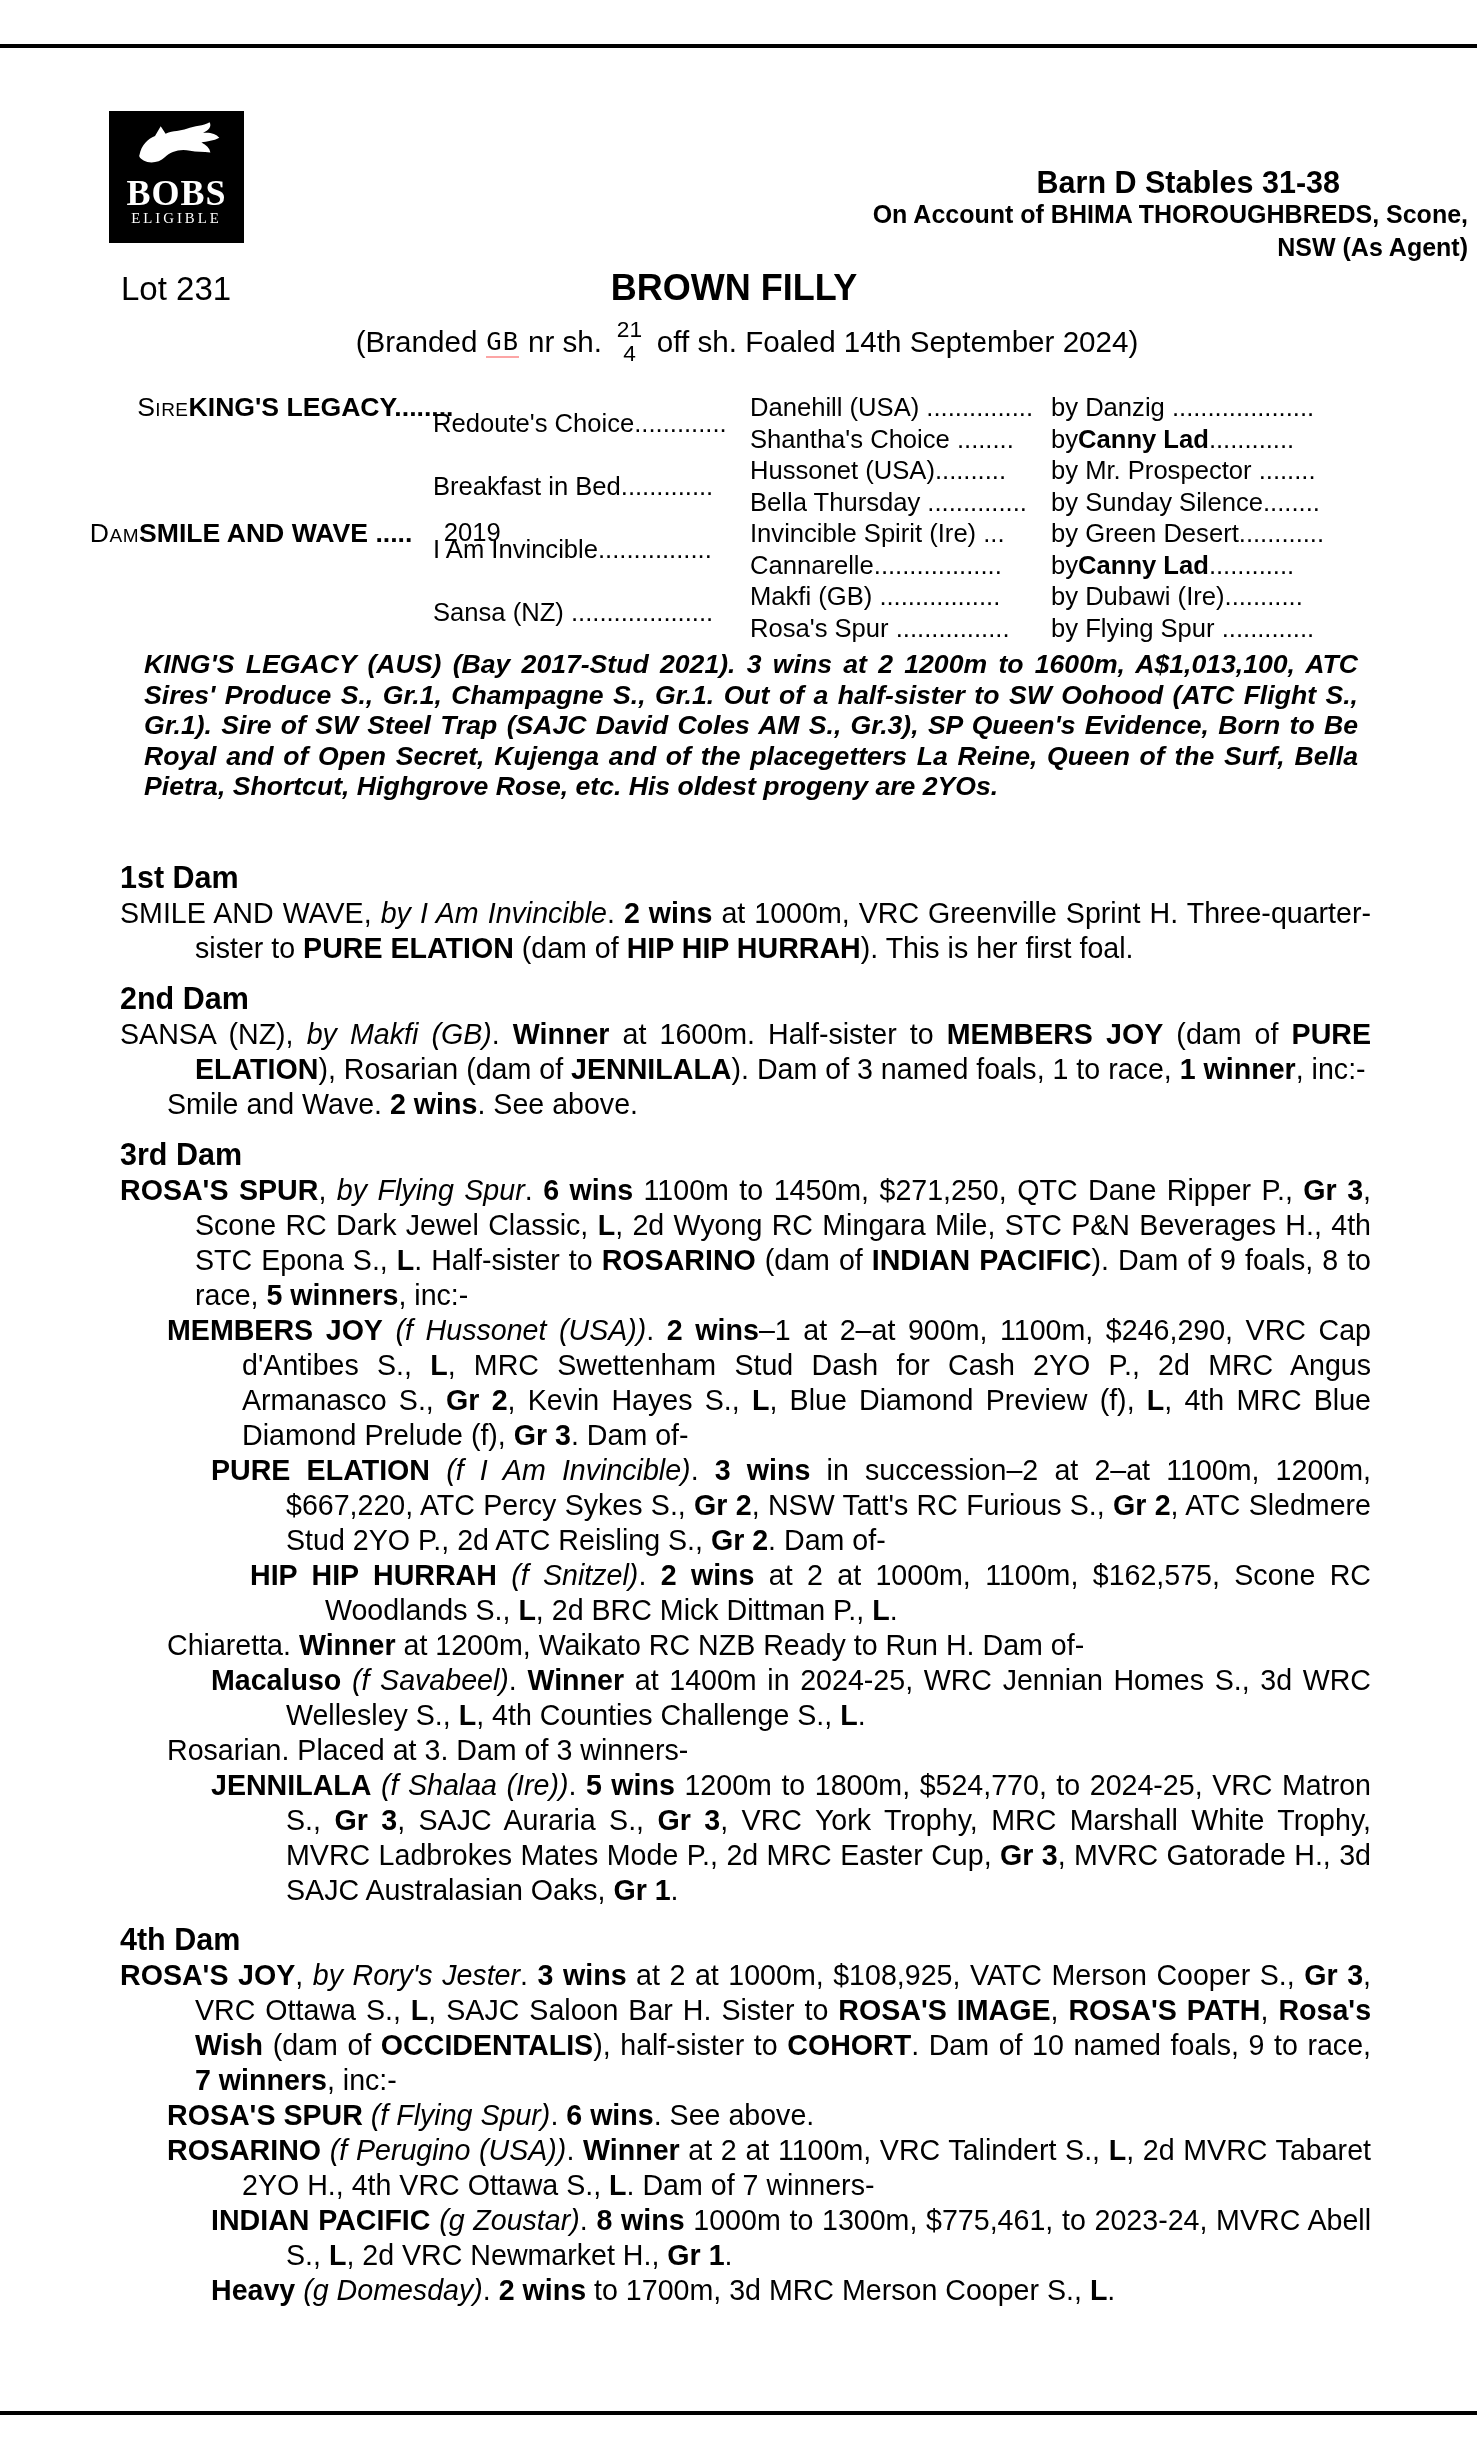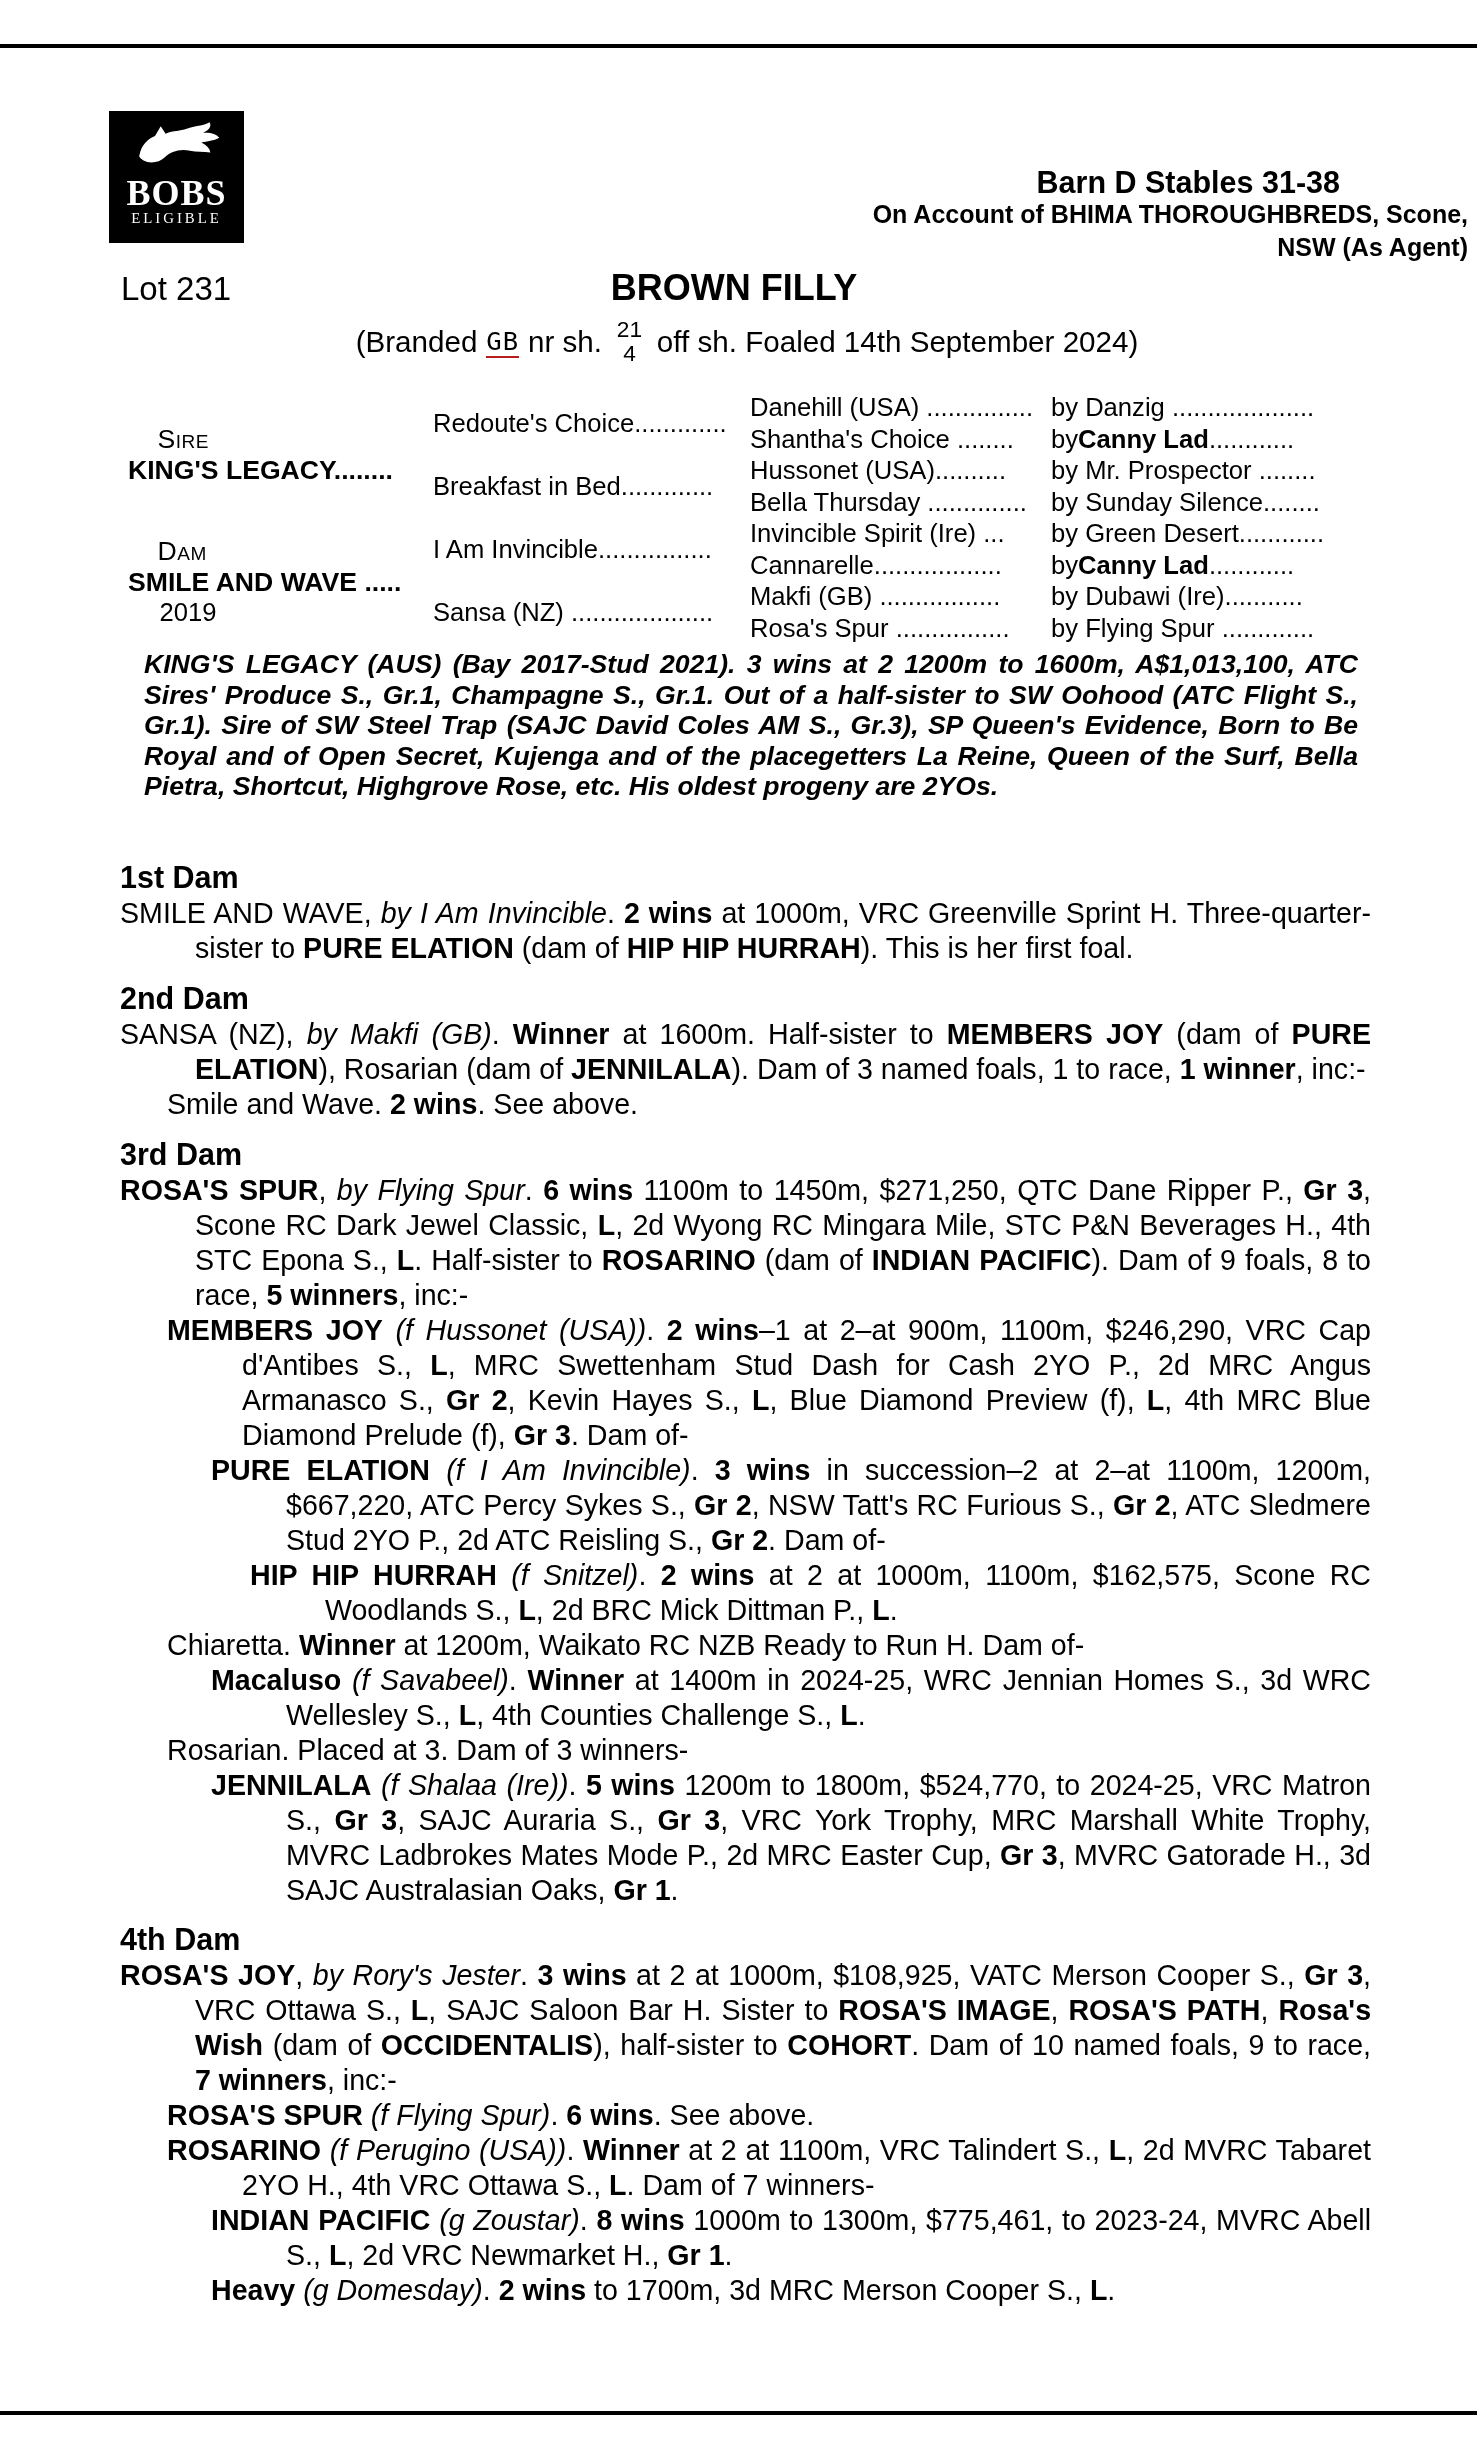--- a/index.html
+++ b/index.html
@@ -15,27 +15,27 @@
   .logo-bobs{font-family:"Liberation Serif",serif;color:#ffffff;font-size:36px;font-weight:bold;
              line-height:35px;letter-spacing:1px;}
   .logo-elig{font-family:"Liberation Serif",serif;color:#fff;font-size:14.8px;letter-spacing:3px;line-height:15.8px;}
   .barn{position:absolute;right:138px;top:165px;font-size:30.5px;font-weight:bold;}
   .account{position:absolute;left:0;top:198px;width:1468px;text-align:right;
            font-size:25px;font-weight:bold;line-height:32.5px;}
   .lot{position:absolute;left:121px;top:270px;font-size:33px;font-weight:normal;}
   .title{position:absolute;left:0;top:267px;width:1468px;text-align:center;font-size:36px;font-weight:bold;}
   .brandline{position:absolute;left:0;top:311px;width:1468px;height:61px;
              display:flex;align-items:center;justify-content:center;gap:8.9px;font-size:29.6px;padding-left:13px;}
-  .brandmark{border-bottom:2px solid #b91c1c;letter-spacing:1px;font-family:"DejaVu Sans Mono",monospace;font-size:25.6px;}
+  .brandmark{border-bottom:2px solid #fca5a5;letter-spacing:1px;font-family:"DejaVu Sans Mono",monospace;font-size:25.6px;}
   .frac{display:inline-flex;flex-direction:column;align-items:center;font-size:22.7px;line-height:23.6px;margin:0 5.9px;}
 
   
   .pedigree{position:absolute;left:128px;top:392px;width:1281px;display:grid;
             grid-template-columns:305px 317px 301px 357px;grid-auto-rows:31.5px;font-size:25.6px;}
-  .g1{display:flex;flex-direction:column;justify-content:center;}
+  .g1{display:flex;justify-content:center;}
   .g1label{font-variant:small-caps;font-size:26.6px;padding-left:29.6px;letter-spacing:0.5px;}
   .g1name{font-weight:bold;font-size:26.6px;white-space:nowrap;}
   .g1year{padding-left:31.5px;}
   .g2{display:flex;align-items:center;white-space:nowrap;}
   .g3,.g4{display:flex;align-items:center;white-space:nowrap;overflow:hidden;}
 
   
   .sirepara{position:absolute;left:144px;top:649px;width:1214px;font-size:26.6px;line-height:30.5px;
             font-weight:bold;font-style:italic;text-align:justify;}
 

